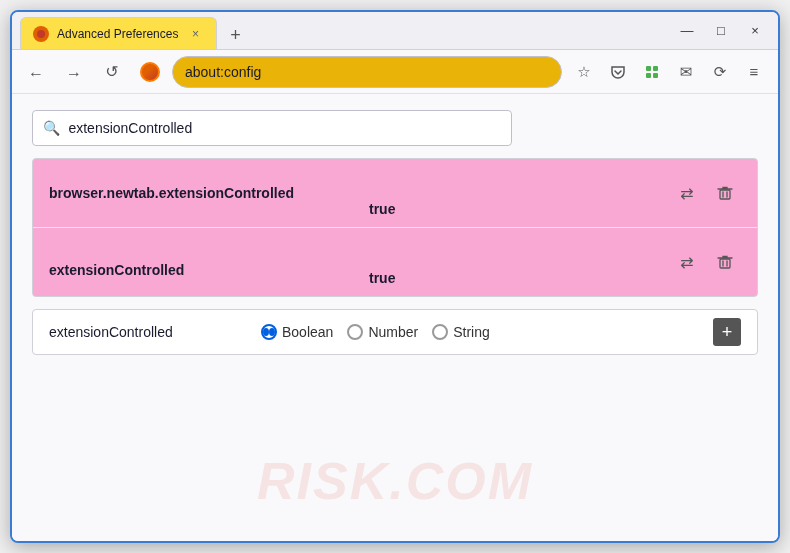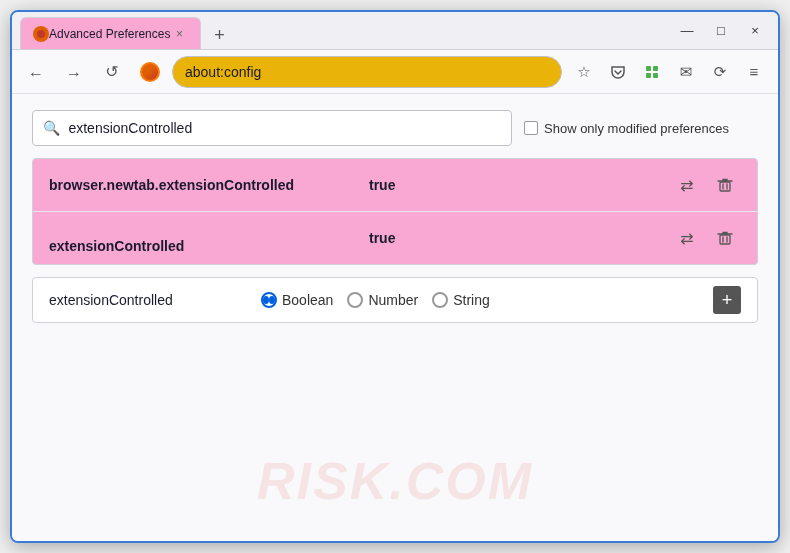--- a/index.html
+++ b/index.html
@@ -38,27 +38,28 @@
     }
 
     .tab-area {
       display: flex;
       align-items: flex-end;
       flex: 1;
       height: 100%;
     }
 
     .tab {
-      background: #f9a8d4;
+      background: #fde047;
       border: 1px solid #d0d0d8;
       border-bottom: none;
       border-radius: 6px 6px 0 0;
       padding: 6px 12px;
       display: flex;
       align-items: center;
+      gap: 8px;
       height: 32px;
       min-width: 180px;
       max-width: 260px;
     }
 
     .tab-favicon {
       width: 16px;
       height: 16px;
       border-radius: 50%;
       background: #e06000;
@@ -308,20 +309,21 @@
       font-weight: 700;
       color: #1a1a2e;
       flex: 0 0 320px;
     }
 
     .pref-value {
       font-size: 14px;
       font-weight: 700;
       color: #1a1a2e;
       flex: 1;
+      margin-top: 32px;
     }
 
     .row-actions {
       display: flex;
       gap: 6px;
       align-items: center;
     }
 
     .action-btn {
       width: 32px;
@@ -460,24 +462,20 @@
   </div>
 
   <div class="content-area">
 
     <div class="watermark">RISK.COM</div>
 
     <div class="search-container">
       <div class="search-box">
         <span class="search-icon">🔍</span>
         <input class="search-input" type="text" value="extensionControlled" style="">
-      </div>
-      <div class="checkbox-container">
-        <div class="checkbox"></div>
-        <span>Show only modified preferences</span>
       </div>
     </div>
 
     <div class="results-table">
 
       <div class="result-row">
         <span class="pref-name">browser.newtab.extensionControlled</span>
         <span class="pref-value">true</span>
         <div class="row-actions">
           <div class="action-btn">

